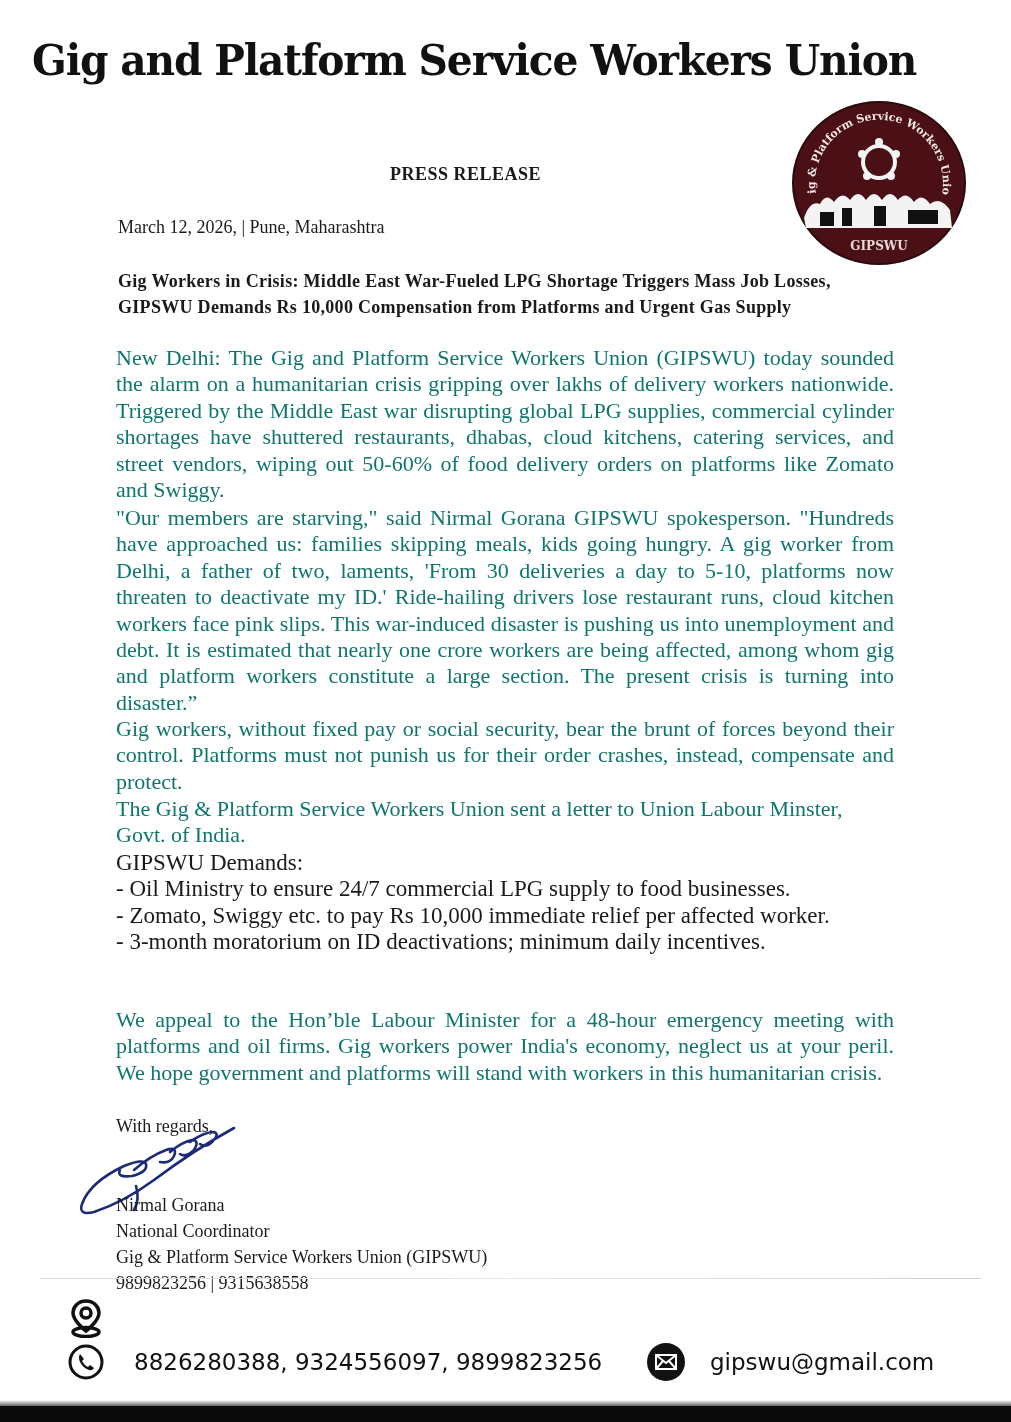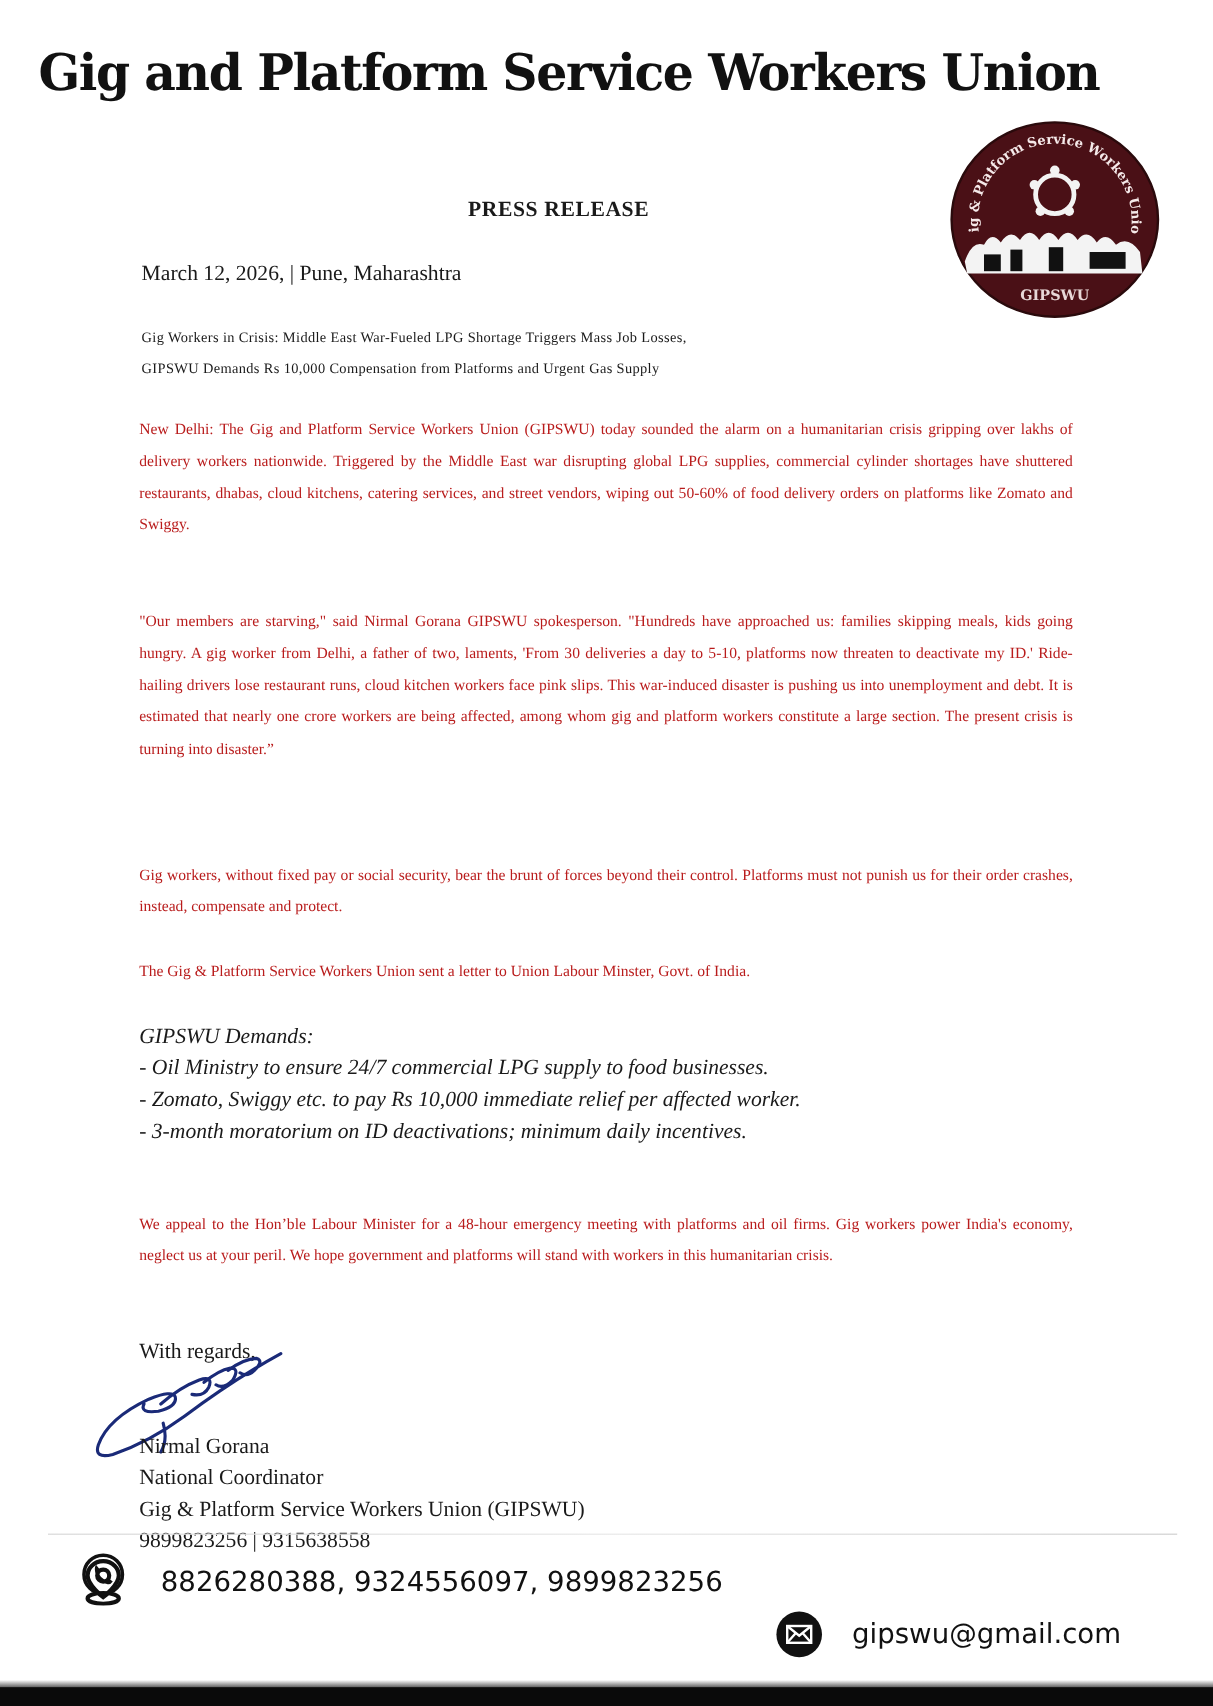--- a/index.html
+++ b/index.html
@@ -20,47 +20,47 @@
     }
     .press-label {
       position: absolute; left: 0; width: 931px; top: 164px;
       text-align: center; font-weight: bold; font-size: 18px; letter-spacing: 0.5px;
       transform: translateX(0px);
     }
     .press-label span { position: relative; left: 0; }
     .dateline { position: absolute; left: 118px; top: 217px; font-size: 18px; text-align: center; }
     .headline {
       position: absolute; left: 118px; top: 268px; width: 790px;
-      font-weight: normal; font-size: 12px; line-height: 26px; letter-spacing: 0.3px;
+      font-weight: bold; font-size: 18px; line-height: 26px; letter-spacing: 0.3px;
     }
     .para {
       position: absolute; left: 116px; width: 778px;
-      font-size: 13px; line-height: 26.4px; text-align: justify;
-      color: #b91c1c;
+      font-size: 22px; line-height: 26.4px; text-align: justify;
+      color: #0f766e;
     }
     .p1 { top: 345px; }
     .p2 { top: 505px; }
     .p3 { top: 716px; }
     .p4 { top: 796px; text-align: left; }
-    .demands { position: absolute; left: 116px; top: 850px; font-size: 18px; line-height: 26.4px; font-style: italic; }
+    .demands { position: absolute; left: 116px; top: 850px; font-size: 23px; line-height: 26.4px; }
     .demands ul { list-style: none; margin: 0; padding: 0; }
     .p5 { top: 1007px; }
     .signoff { position: absolute; left: 116px; top: 1113px; font-size: 18px; line-height: 26px; }
     .sig-block { position: absolute; left: 116px; top: 1192px; font-size: 18px; line-height: 26px; }
     .signature { position: absolute; left: 74px; top: 1120px; width: 170px; height: 100px; }
     .rule {
       position: absolute; left: 40px; right: 30px; top: 1278px; height: 1px;
       background: linear-gradient(to right, #d8d8d8, #e8e8e8 50%, #d0d0d0);
     }
     .contact-row {
       position: absolute; font-family: "DejaVu Sans", sans-serif;
       font-size: 23px; color: #111; display: flex; align-items: center; white-space: nowrap;
     }
     .row-address { left: 64px; top: 1298px; }
-    .row-phone { left: 64px; top: 1292px; align-items: flex-end; }
+    .row-phone { left: 64px; top: 1342px; }
     .row-email { left: 644px; top: 1342px; }
     .c-icon { width: 44px; height: 40px; display: inline-flex; align-items: center; justify-content: center; margin-right: 26px; }
     .row-email .c-icon { margin-right: 22px; }
     .bottom-strip {
       position: absolute; left: 0; right: 0; bottom: 0; height: 16px; background: #0a0a0a;
     }
     .bottom-strip::before {
       content: ""; position: absolute; left: 0; right: 0; top: -6px; height: 8px;
       background: linear-gradient(to bottom, rgba(10,10,10,0), rgba(10,10,10,0.85));
     }

